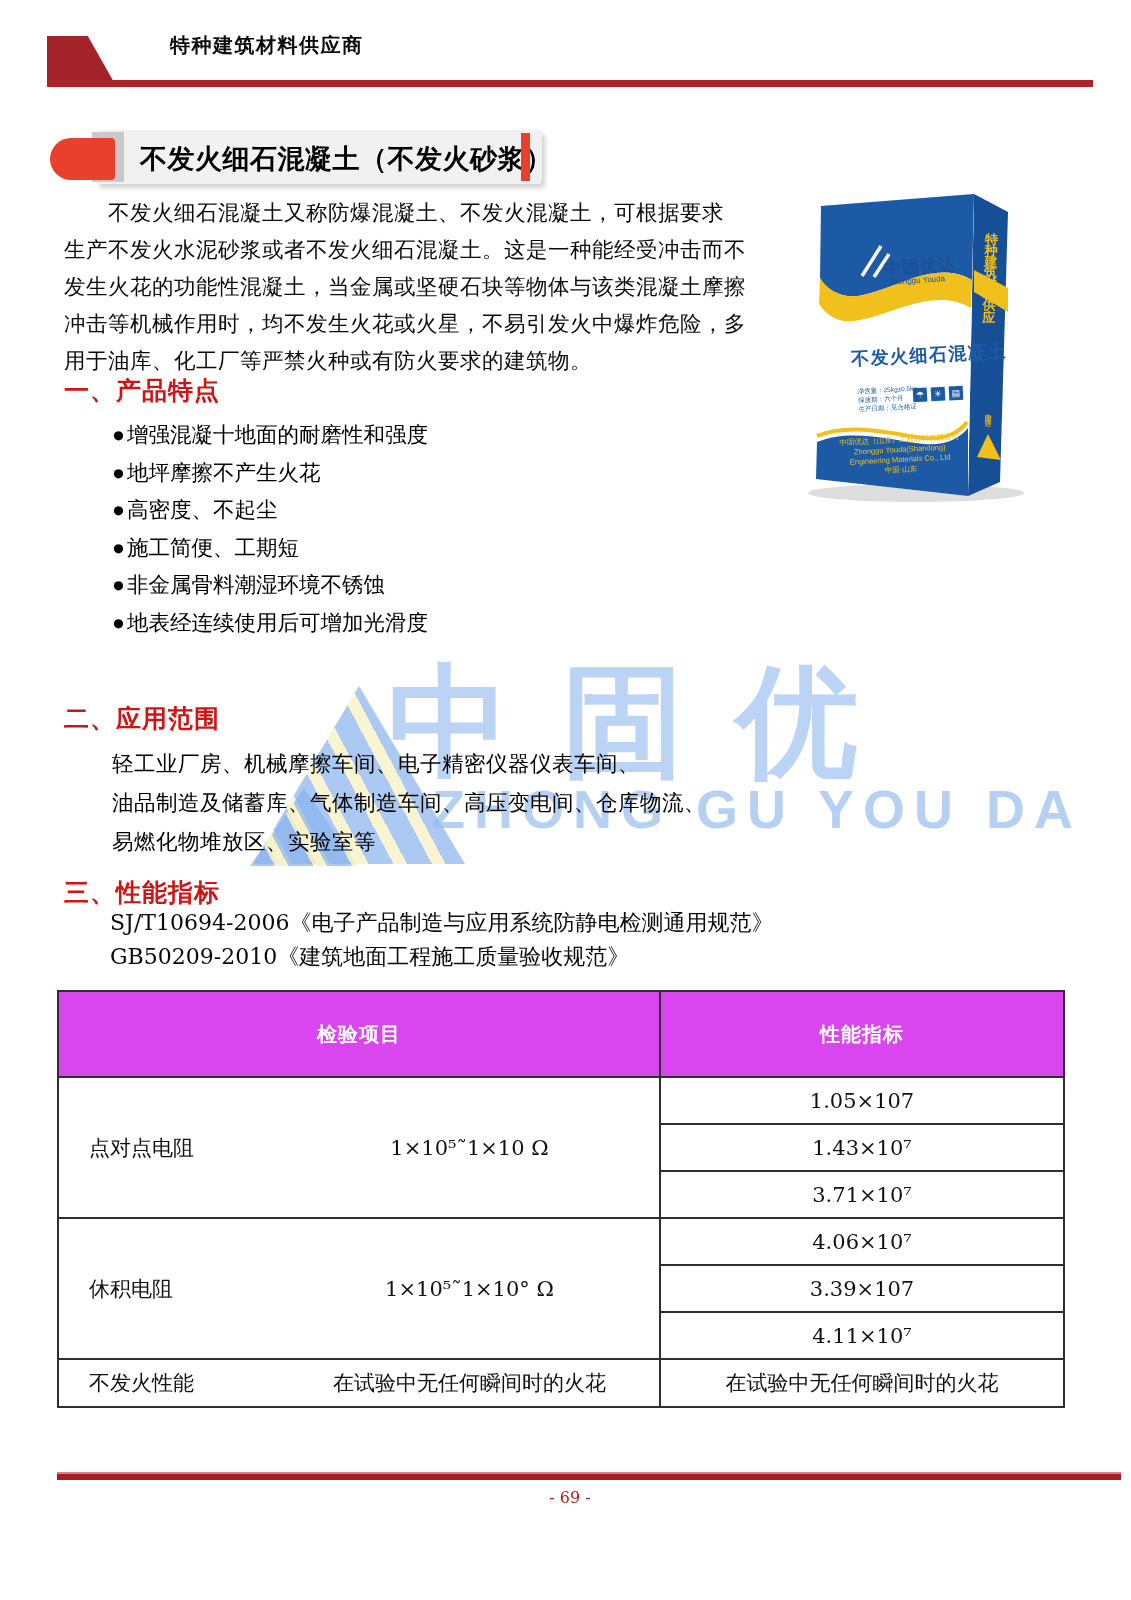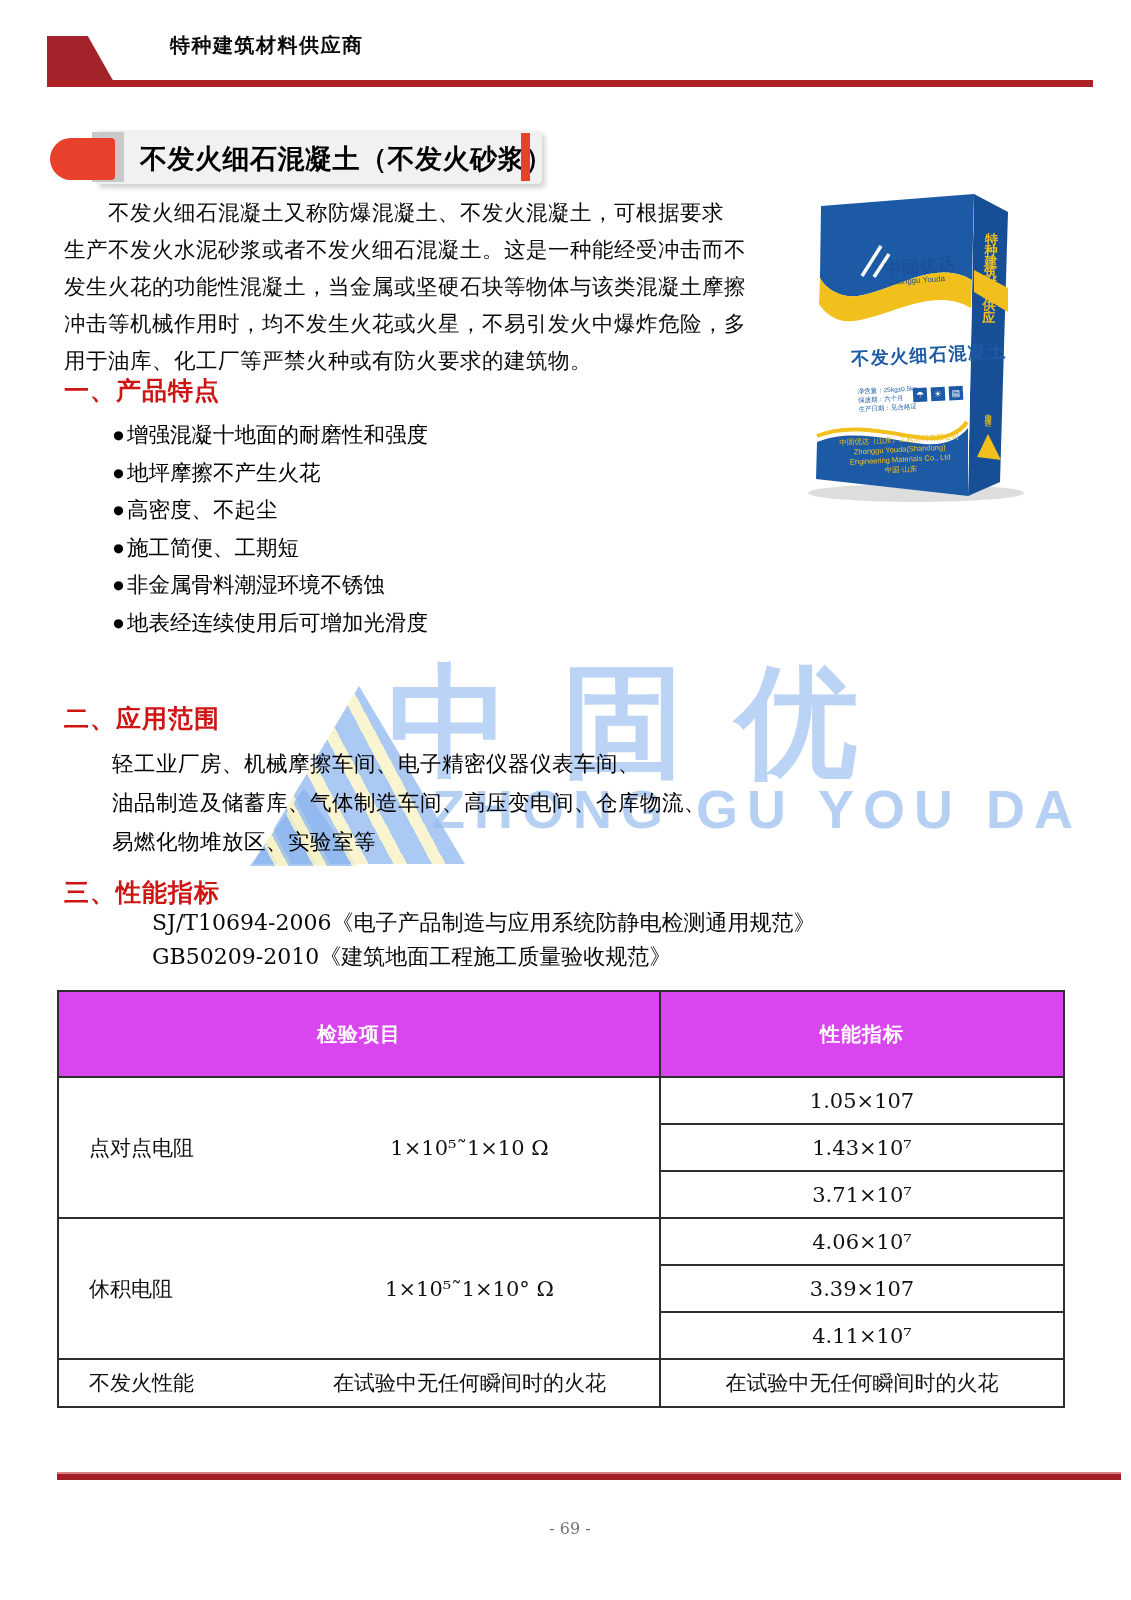--- a/index.html
+++ b/index.html
@@ -38,21 +38,21 @@
   .feat-list { left:112px; top:417px; font-size:21.5px; }
   .feat-list .fi { height:37.5px; line-height:37.5px; white-space:nowrap; }
   .feat-list .dot { margin-right:2px; }
 
   
   .app-lines { left:112px; top:745px; font-size:21.5px; }
   .app-lines .al { height:39px; line-height:39px; white-space:nowrap; letter-spacing:.5px; }
 
   
   .std-lines { left:110px; top:906px; font-family:"DejaVu Serif","Liberation Serif",serif;
-               font-size:22px; color:#0a0a0a;margin-left:42px; }
+               font-size:22px; color:#0a0a0a; }
   .std-lines .sl { height:34px; line-height:34px; white-space:nowrap; }
 
   
   table.perf { position:absolute; left:57px; top:990px; width:1006px;
                border-collapse:collapse; table-layout:fixed;
                font-family:"DejaVu Serif","Liberation Serif",serif; font-size:21px; color:#111; }
   table.perf col.c-item { width:222px; } table.perf col.c-spec { width:380px; } table.perf col.c-res { width:404px; }
   table.perf th, table.perf td { border:2px solid #2e2e2e; }
   table.perf thead th { height:86px; background:#d946ef; color:#ffffff;
                         font-family:"Liberation Sans",sans-serif; font-weight:bold; font-size:20px; letter-spacing:1px; }
@@ -69,21 +69,21 @@
   .wm-tri-small { left:250px; top:788px; width:108px; height:78px; }
   .wm-cn { left:388px; top:642px; font-size:122px; font-weight:bold; color:rgba(150,188,238,.65);
            letter-spacing:52px; white-space:nowrap; }
   .wm-en { left:432px; top:778px; font-size:54px; font-weight:bold; color:rgba(150,188,238,.70);
            letter-spacing:9px; white-space:nowrap; }
 
   
   .foot-line { left:57px; top:1472px; width:1064px; height:8px; background:#a21f26;
                border-top:2px solid #d88487; }
   .page-num { left:47px; top:1488px; width:1046px; text-align:center;
-              font-family:"DejaVu Serif","Liberation Serif",serif; font-size:16px; color:#737373;margin-top:31px; }
+              font-family:"DejaVu Serif","Liberation Serif",serif; font-size:16px; color:#b91c1c; }
 
   
   .bag { left:796px; top:184px; width:310px; height:322px; }
   .bag .ov { position:absolute; }
   .bag-brand-cn { left:88px; top:71px; font-size:17px; font-weight:bold; color:#1c4f9a; transform:rotate(-4deg); letter-spacing:1px; }
   .bag-brand-en { left:93px; top:92px; font-size:8px; color:#1c4f9a; transform:rotate(-4deg); }
   .bag-product  { left:55px; top:159px; font-size:18px; font-weight:bold; color:#1d5aa5; letter-spacing:1.5px; transform:rotate(-3deg); white-space:nowrap; }
   .bag-meta { left:62px; top:201px; font-size:6.5px; color:#1d5aa5; line-height:9px; transform:rotate(-3deg); white-space:nowrap; }
   .bag-icons { left:117px; top:203px; display:flex; gap:4px; transform:rotate(-3deg); }
   .bag-icons .ic { width:14px; height:14px; background:#1d5aa5; color:#fff; font-size:9px;

